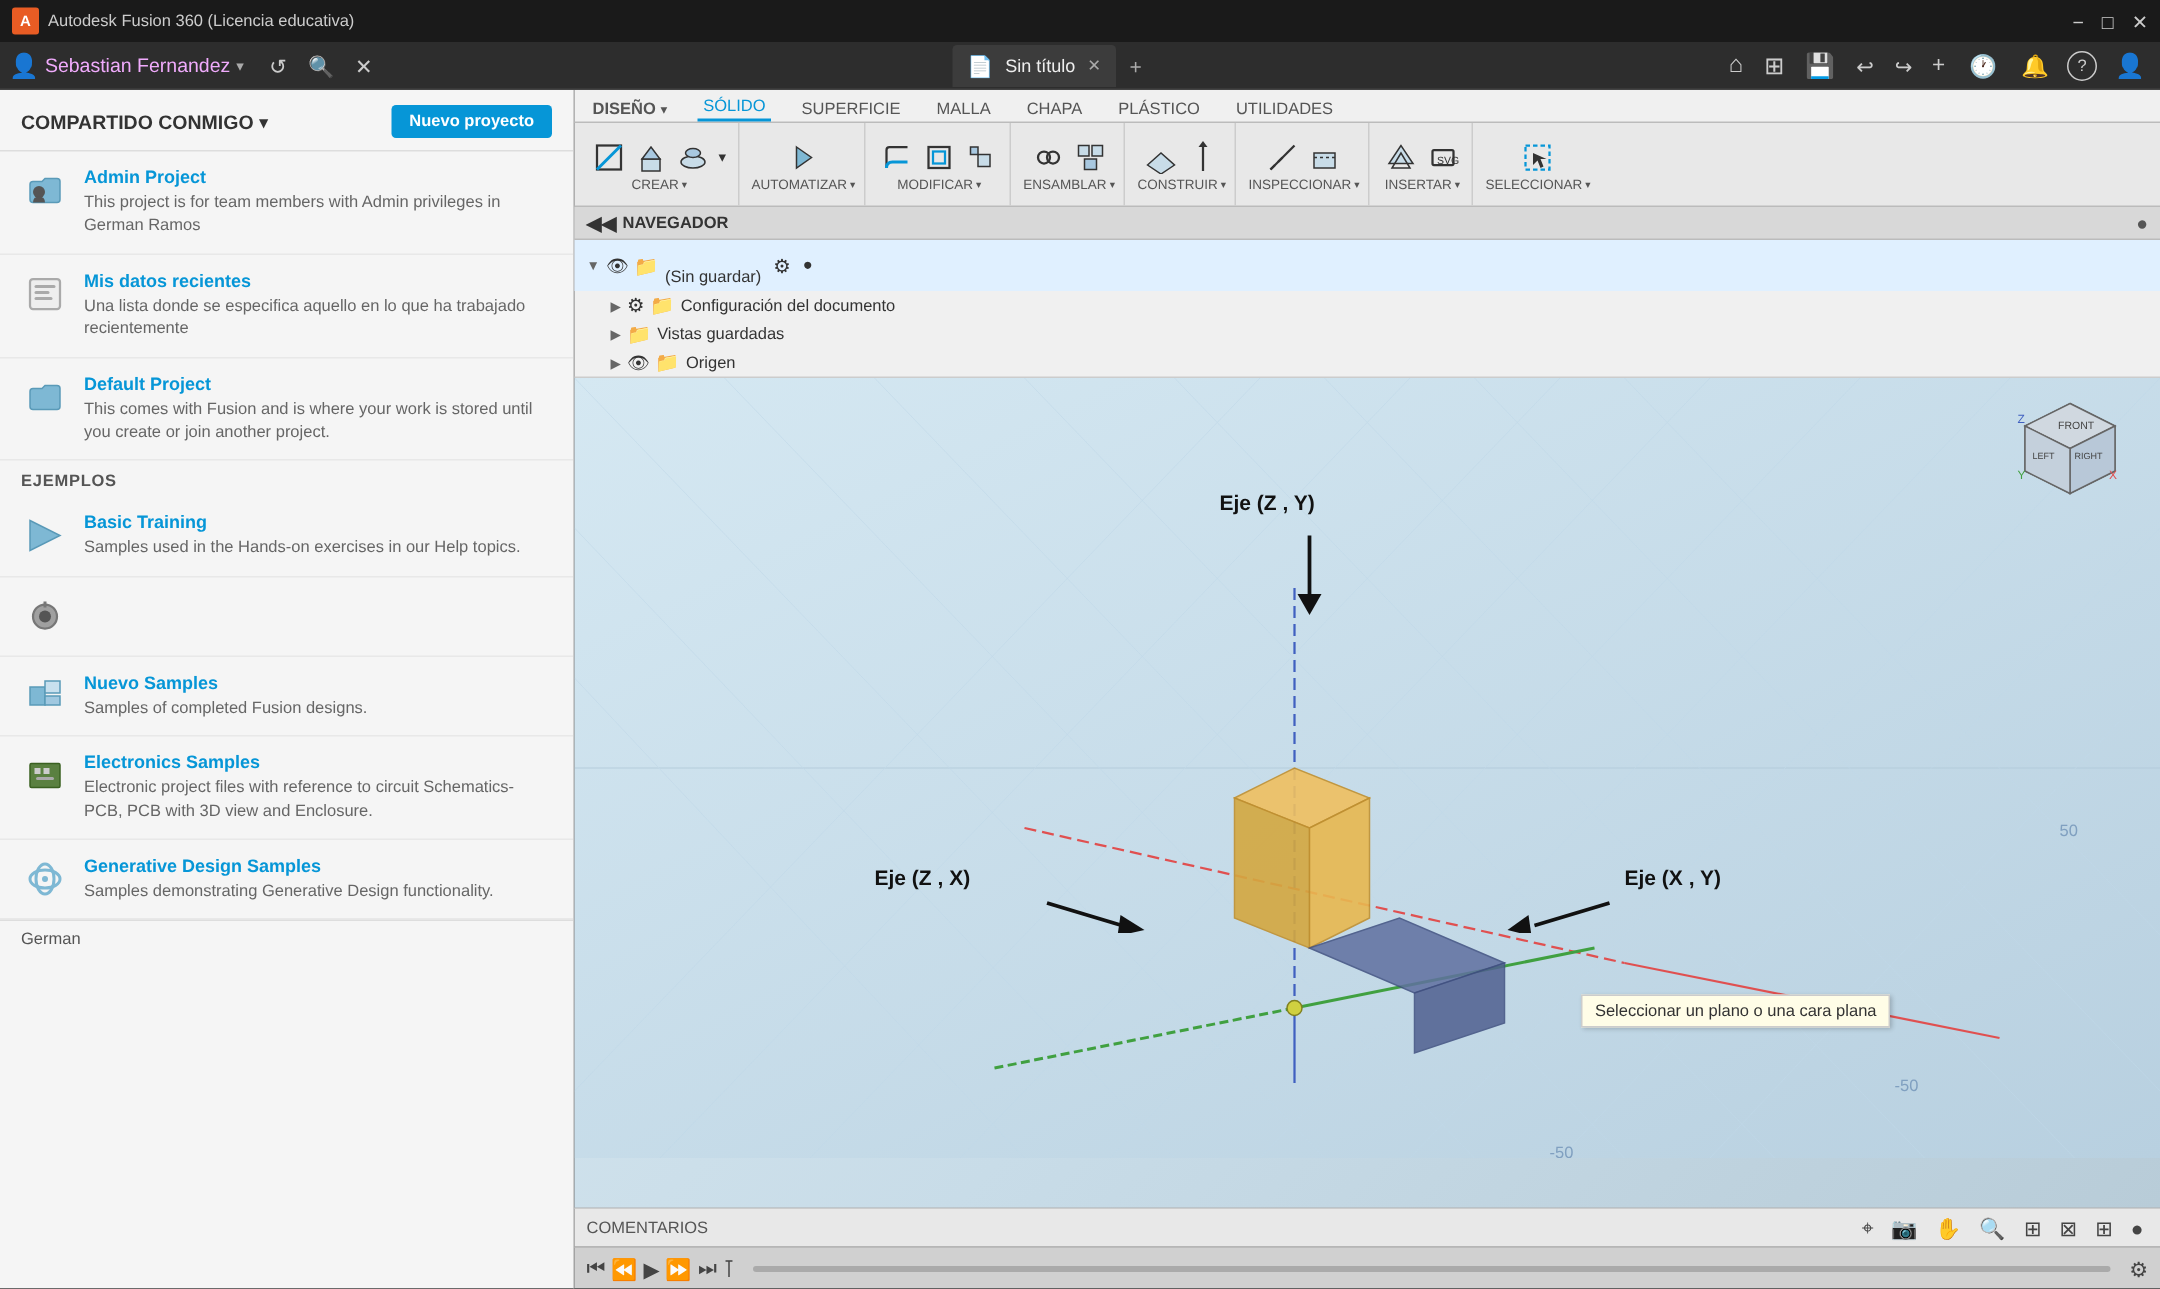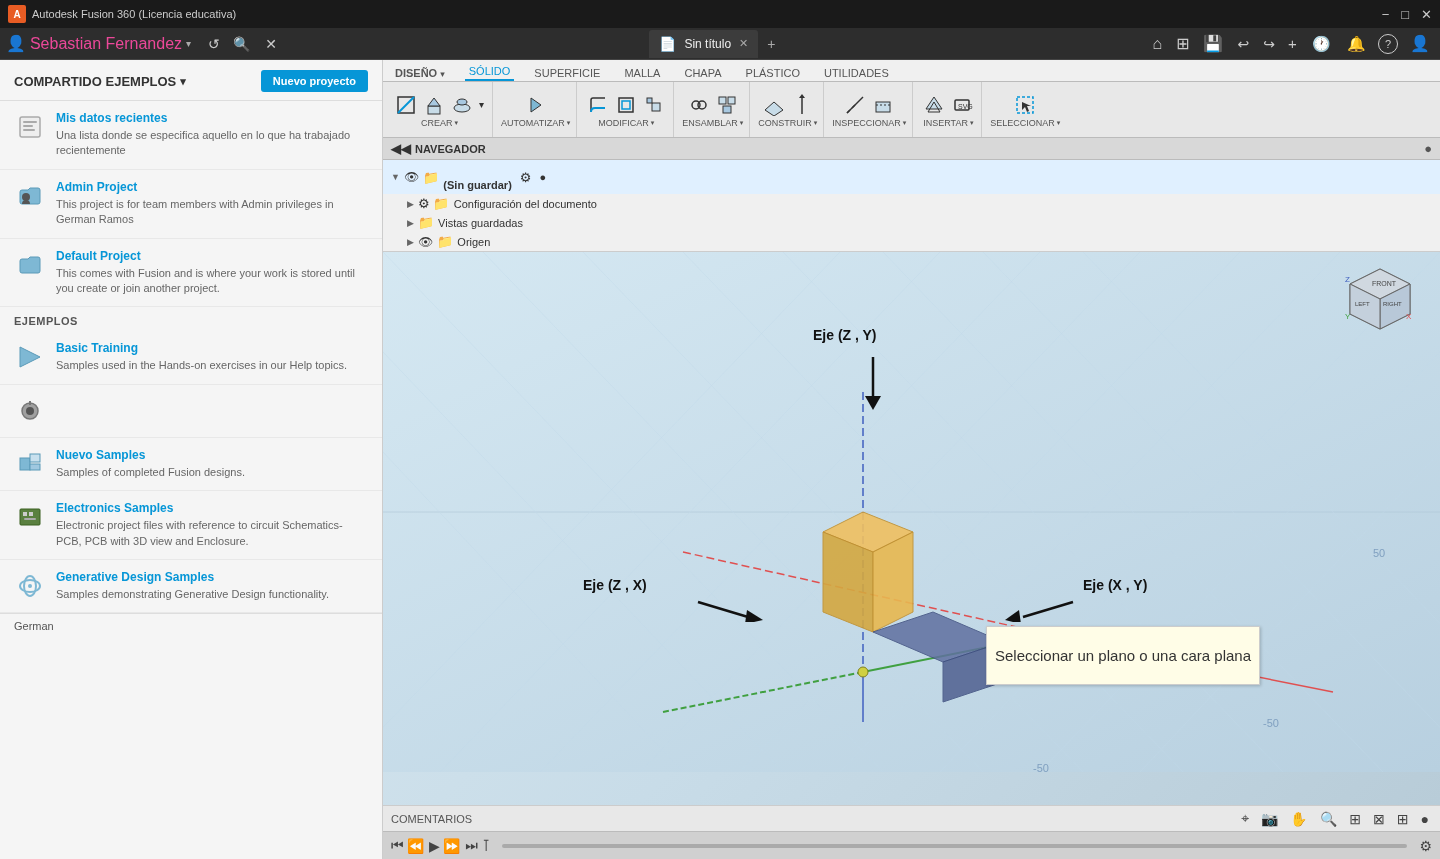--- a/index.html
+++ b/index.html
@@ -321,22 +321,22 @@
       padding: 1px 3px;
     }
 
     
     #tooltip {
       position: absolute;
       bottom: 120px;
       right: 180px;
       background: #fffde7;
       border: 1px solid #ccc;
-      padding: 20px 8px;
-      font-size: 15px;
+      padding: 4px 8px;
+      font-size: 11px;
       color: #333;
       pointer-events: none;
       box-shadow: 1px 1px 3px rgba(0,0,0,0.2);
     }
 
     
     #comments-bar {
       height: 26px;
       background: #e8e8e8;
       display: flex;
@@ -408,21 +408,21 @@
   <div id="titlebar-controls">
     <span>−</span>
     <span>□</span>
     <span>✕</span>
   </div>
 </div>
 
 <div id="toolbar">
   <div id="toolbar-user">
     <span style="font-size:16px;">👤</span>
-    <span style="color:#ec4899;font-size:16px;">Sebastian Fernandez</span>
+    <span style="color:#f0abfc;font-size:13px;">Sebastian Fernandez</span>
     <span style="color:#aaa;font-size:10px;">▾</span>
   </div>
   <button class="toolbar-btn">↺</button>
   <button class="toolbar-btn">🔍</button>
   <button class="toolbar-btn">✕</button>
 
   <div id="toolbar-center">
     <div id="doc-title-bar">
       <span style="font-size:14px;">📄</span>
       <span>Sin título</span>
@@ -444,52 +444,52 @@
     <button class="toolbar-icon-btn" style="border:1px solid #ccc;border-radius:50%;width:20px;height:20px;font-size:11px;">?</button>
     <button class="toolbar-icon-btn" style="font-size:16px;">👤</button>
   </div>
 </div>
 
 <div id="main-layout">
 
   <div id="left-panel">
     <div id="shared-header">
       <div id="shared-title">
-        <span>COMPARTIDO EJEMPLOS</span>
+        <span>COMPARTIDO CONMIGO</span>
         <span style="font-size:11px;">▾</span>
       </div>
       <button id="new-project-btn">Nuevo proyecto</button>
+    </div>
+
+    <div class="project-item">
+      <div class="project-icon">
+        <svg viewBox="0 0 28 28" fill="none">
+          <path d="M4 10 Q4 8 6 8 L12 8 L14 6 L22 6 Q24 6 24 8 L24 20 Q24 22 22 22 L6 22 Q4 22 4 20 Z" fill="#7eb8d4" stroke="#5a9ab8" stroke-width="1"></path>
+          <circle cx="10" cy="15" r="4" fill="#555"></circle>
+          <path d="M6 22 Q6 18 10 18 Q14 18 14 22" fill="#555"></path>
+        </svg>
+      </div>
+      <div class="project-info">
+        <div class="project-name">Admin Project</div>
+        <div class="project-desc">This project is for team members with Admin privileges in German Ramos</div>
+      </div>
     </div>
 
     <div class="project-item">
       <div class="project-icon">
         <svg viewBox="0 0 28 28" fill="none">
           <rect x="4" y="4" width="20" height="20" rx="2" fill="#eee" stroke="#aaa" stroke-width="1.5"></rect>
           <rect x="7" y="8" width="14" height="2" rx="1" fill="#aaa"></rect>
           <rect x="7" y="12" width="10" height="2" rx="1" fill="#aaa"></rect>
           <rect x="7" y="16" width="12" height="2" rx="1" fill="#aaa"></rect>
         </svg>
       </div>
       <div class="project-info">
         <div class="project-name">Mis datos recientes</div>
         <div class="project-desc">Una lista donde se especifica aquello en lo que ha trabajado recientemente</div>
-      </div>
-    </div>
-
-    <div class="project-item">
-      <div class="project-icon">
-        <svg viewBox="0 0 28 28" fill="none">
-          <path d="M4 10 Q4 8 6 8 L12 8 L14 6 L22 6 Q24 6 24 8 L24 20 Q24 22 22 22 L6 22 Q4 22 4 20 Z" fill="#7eb8d4" stroke="#5a9ab8" stroke-width="1"></path>
-          <circle cx="10" cy="15" r="4" fill="#555"></circle>
-          <path d="M6 22 Q6 18 10 18 Q14 18 14 22" fill="#555"></path>
-        </svg>
-      </div>
-      <div class="project-info">
-        <div class="project-name">Admin Project</div>
-        <div class="project-desc">This project is for team members with Admin privileges in German Ramos</div>
       </div>
     </div>
 
     <div class="project-item">
       <div class="project-icon">
         <svg viewBox="0 0 28 28" fill="none">
           <path d="M4 10 Q4 8 6 8 L12 8 L14 6 L22 6 Q24 6 24 8 L24 20 Q24 22 22 22 L6 22 Q4 22 4 20 Z" fill="#7eb8d4" stroke="#5a9ab8" stroke-width="1"></path>
         </svg>
       </div>
       <div class="project-info">
@@ -763,21 +763,21 @@
           <span style="font-size:13px;">◀◀</span>
           <span>NAVEGADOR</span>
         </div>
         <button style="background:none;border:none;font-size:13px;cursor:pointer;color:#555;">●</button>
       </div>
 
       <div class="nav-tree-item" style="background:#e0f0ff;padding:3px 8px;">
         <span class="tree-arrow">▼</span>
         <span style="font-size:12px;">👁</span>
         <span style="font-size:13px;">📁</span>
-        <span style="font-weight:bold;margin-top:16px;">(Sin guardar)</span>
+        <span style="font-weight:normal;margin-top:16px;">(Sin guardar)</span>
         <span style="font-size:13px;margin-left:4px;">⚙</span>
         <span style="font-size:11px;margin-left:4px;">●</span>
       </div>
       <div class="nav-tree-item indent1">
         <span class="tree-arrow">▶</span>
         <span style="font-size:13px;">⚙</span>
         <span style="font-size:13px;">📁</span>
         <span>Configuración del documento</span>
       </div>
       <div class="nav-tree-item indent1">

